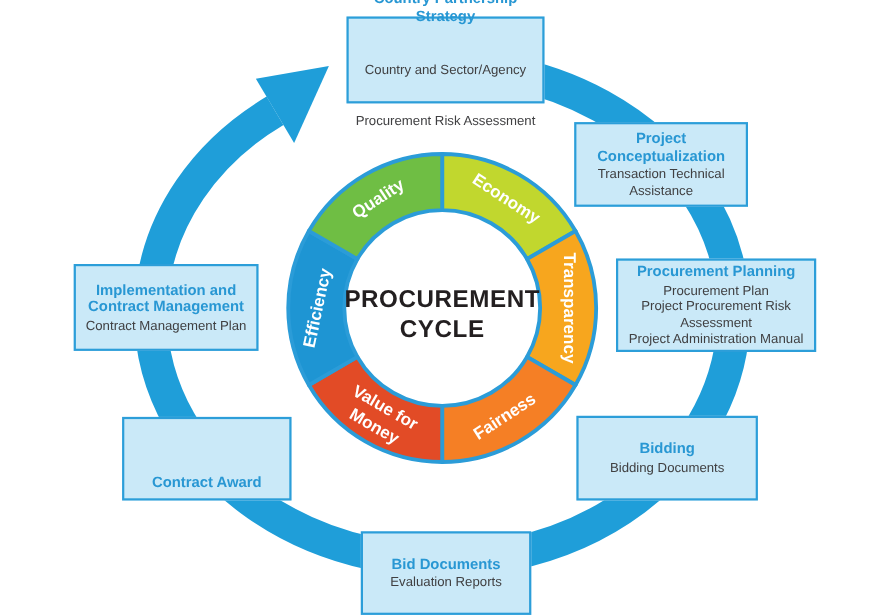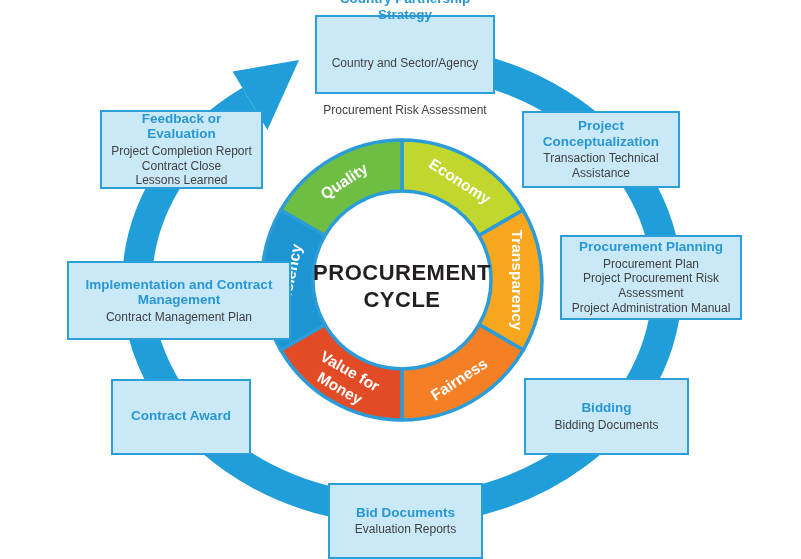--- a/index.html
+++ b/index.html
@@ -28,22 +28,22 @@
   .center-title{
     fill:#231f20;font-family:"Liberation Sans",sans-serif;font-weight:bold;font-size:22px;
     letter-spacing:0.5px;
   }
   
   .b0{left:315px;top:15px;width:180px;height:79px;gap:32px;}
   .b1{left:522px;top:111px;width:158px;height:77px;}
   .b2{left:560px;top:235px;width:182px;height:85px;align-items:center;}
   .b3{left:524px;top:378px;width:165px;height:77px;}
   .b4{left:328px;top:483px;width:155px;height:76px;}
-  .b5{left:111px;top:379px;width:140px;height:76px;}
-  .b6{left:67px;top:261px;width:224px;height:79px;}
+  .b5{left:111px;top:379px;width:154px;height:76px;justify-content:flex-end;}
+  .b6{left:67px;top:240px;width:168px;height:79px;}
   .b7{left:100px;top:110px;width:163px;height:79px;}
 </style>
 </head>
 <body>
 
 <div class="stage">
 
   <svg class="layer-ring" width="801" height="559" viewBox="0 0 801 559">
     <path d="M 438.9 62.2 A 265 225 0 1 1 250.0 100.7" fill="none" stroke-width="30" stroke="#1f9ed9"></path>
     <polygon points="267.4,129.9 232.6,71.5 299,60" fill="#1f9ed9"></polygon>
@@ -103,20 +103,14 @@
 
   <div class="box b5">
     <div class="box-title">Contract Award</div>
   </div>
 
   <div class="box b6">
     <div class="box-title">Implementation and Contract Management</div>
     <div class="box-line">Contract Management Plan</div>
   </div>
 
-  <div class="box b7">
-    <div class="box-title">Feedback or Evaluation</div>
-    <div class="box-line">Project Completion Report</div>
-    <div class="box-line">Contract Close</div>
-    <div class="box-line">Lessons Learned</div>
-  </div>
 
 </div>
 
 </body></html>

